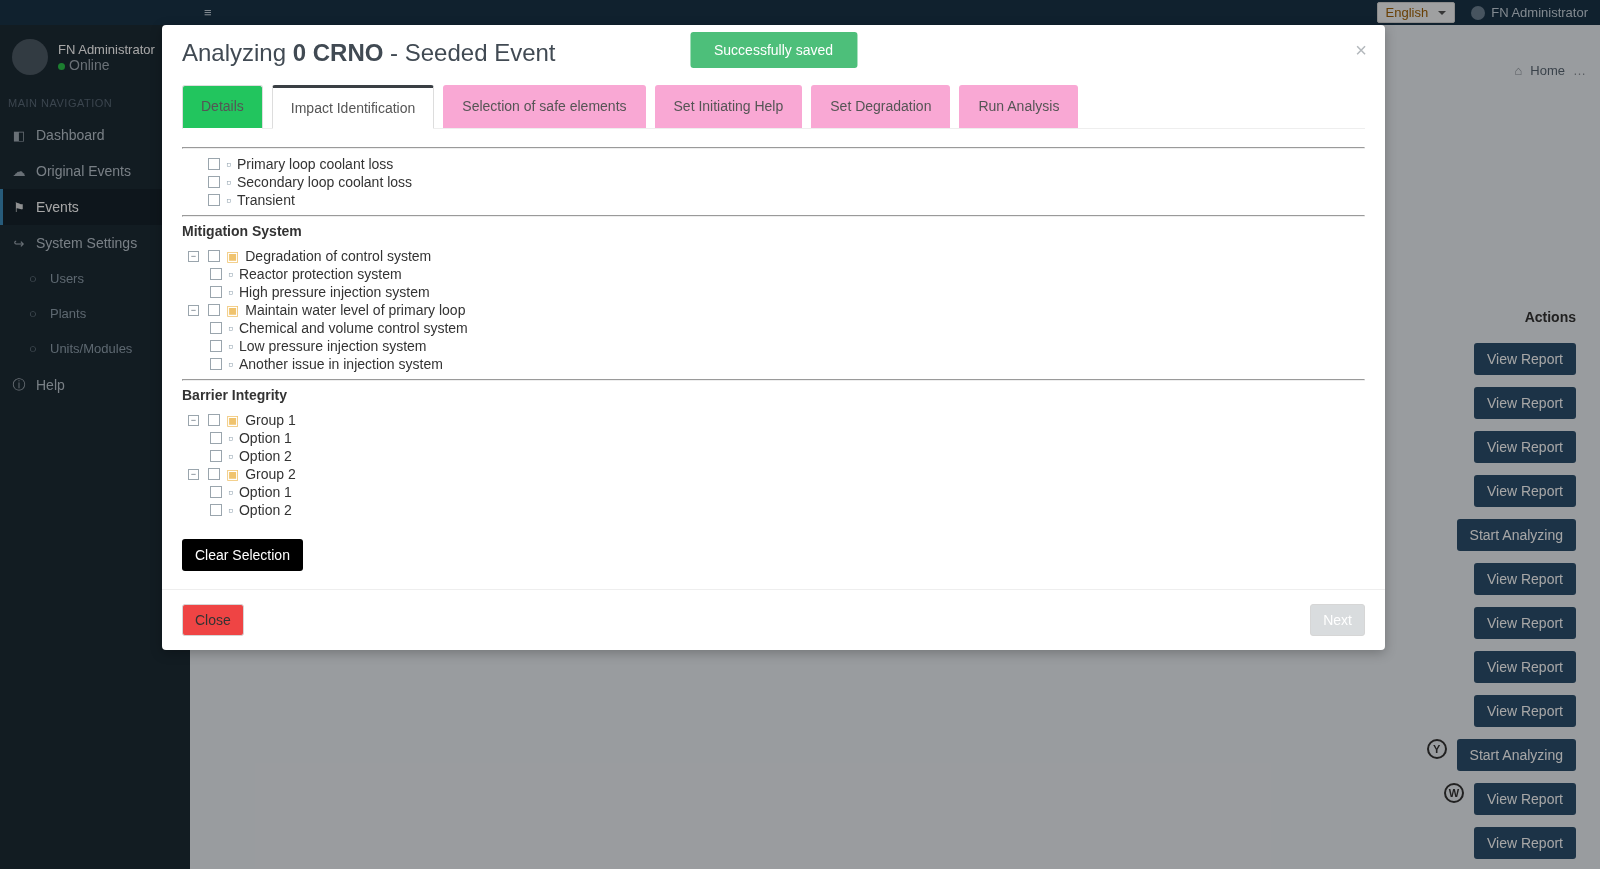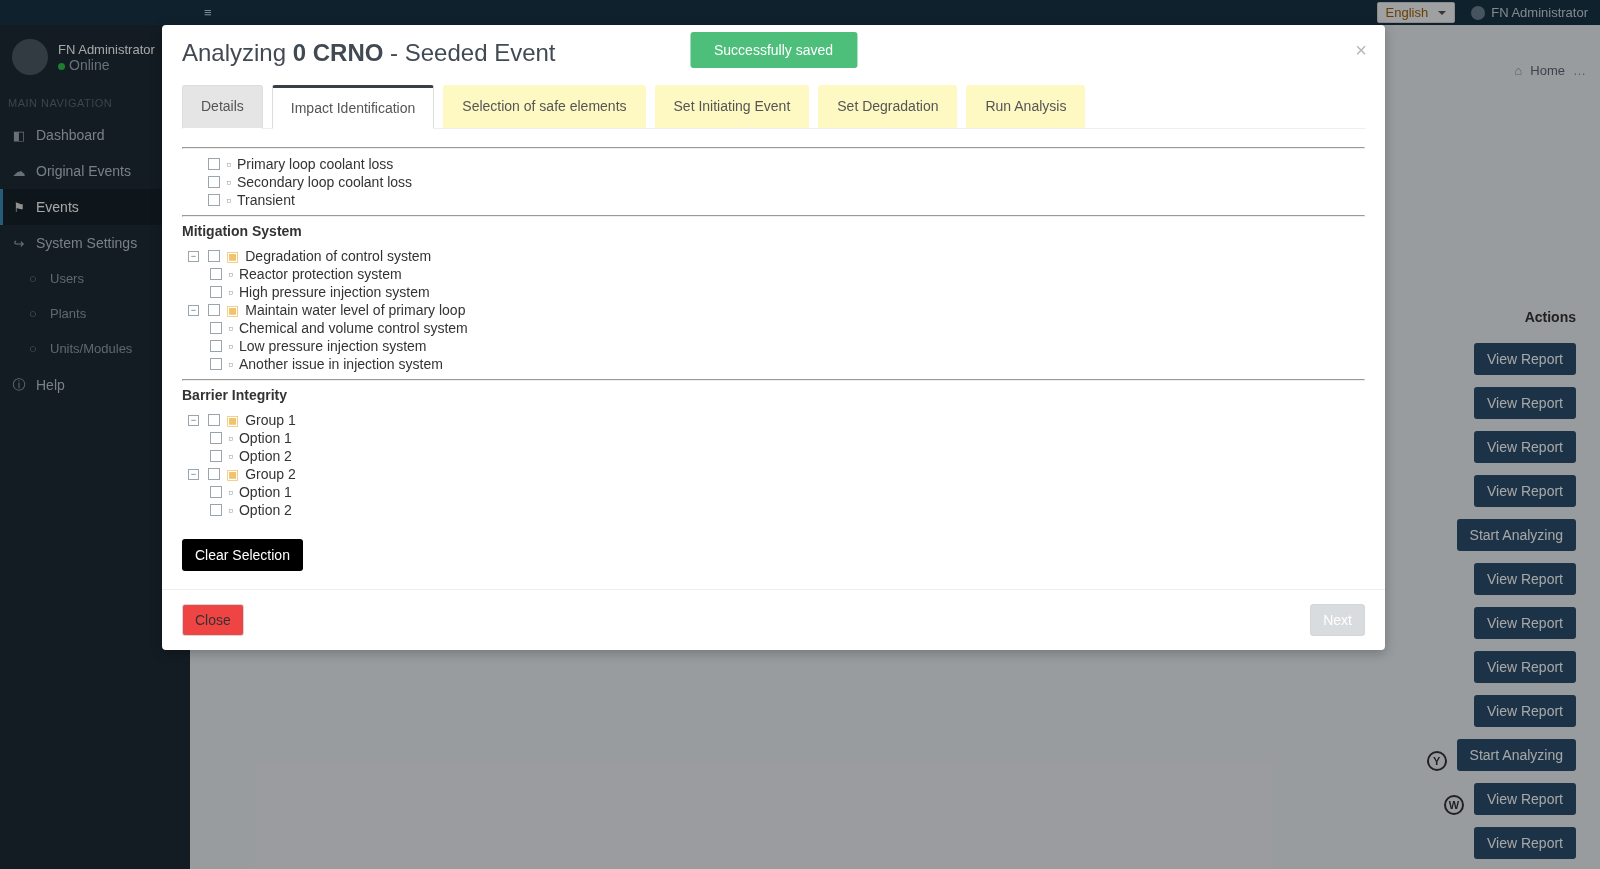--- a/index.html
+++ b/index.html
@@ -29,34 +29,34 @@
   .crumbs .hicon{color:#8a9299}
   .crumbs .home{color:#5a6773}
   .actions-h{position:absolute;right:24px;top:284px;font-weight:bold;color:#333}
   .actcol{position:absolute;right:24px;top:318px;display:flex;flex-direction:column;gap:12px;align-items:flex-end}
   .btn{border:1px solid transparent;border-radius:3px;padding:7px 12px;font-size:14px;cursor:pointer}
   .btn-primary-dark{background:#2c4f6d;color:#fff}
   .btn-green{background:#4dbf7a;color:#fff;font-weight:500}
   .btn-default{background:#ef4444;border-color:#d6d6d6;color:#333}
   .btn-warning{background:#000000;color:#fff}
   .badge-circ{display:inline-flex;width:20px;height:20px;border:2px solid #333;border-radius:50%;align-items:center;justify-content:center;font-size:11px;font-weight:bold;color:#333;margin-right:10px}
-  .row-wrap{display:flex;align-items:flex-end}
+  .row-wrap{display:flex;align-items:flex-start}
   
   .overlay{position:absolute;inset:0;background:rgba(0,0,0,.35)}
   .modal{position:absolute;left:162px;top:25px;width:1223px;background:#fff;border-radius:4px;box-shadow:0 3px 12px rgba(0,0,0,.25)}
   .modal .head{padding:14px 20px 10px;position:relative}
   .modal .head h3{font-weight:400;font-size:24px;color:#414a53}
   .modal .head h3 b{font-weight:700}
   .modal .close-x{position:absolute;top:14px;right:18px;font-size:20px;color:#b3b8bc;cursor:pointer}
   .toast{position:absolute;top:7px;left:50%;transform:translateX(-50%);padding:10px 24px;border-radius:3px}
   .tabs{display:flex;gap:9px;padding:0 20px;margin-top:8px}
   .tab{padding:12px 18px;font-size:14px;border:1px solid transparent;color:#555;border-radius:3px 3px 0 0;cursor:pointer}
-  .tab.flat{background:#fef9c3}
+  .tab.flat{background:#f9a8d4}
   .tab.active{background:#fff;border:1px solid #ddd;border-bottom-color:#fff;color:#555;border-top:3px solid #3a3f44;margin-bottom:-1px}
-  .tab.first{background:#e5e5e5;border:1px solid #ddd;border-bottom-color:#fff;margin-bottom:-1px}
+  .tab.first{background:#22c55e;border:1px solid #ddd;border-bottom-color:#fff;margin-bottom:-1px}
   .modal .body{border-top:1px solid #eee;margin:0 20px;padding:12px 0 18px}
   .sect{margin-top:6px}
   .sect h4{font-size:14px;font-weight:700;color:#333;margin-bottom:8px}
   .tree{margin-left:6px;font-size:14px;color:#333}
   .tree .node{display:flex;align-items:center;gap:6px;padding:1px 0}
   .tree .child{margin-left:22px}
   .sq-cb{width:12px;height:12px;border:1px solid #9aa5ad;background:#fff;display:inline-block}
   .sq-exp{width:11px;height:11px;border:1px solid #9aa5ad;background:#fff;display:inline-flex;align-items:center;justify-content:center;font-size:9px;line-height:1;color:#5a6773;margin-right:3px}
   .folder{color:#f0c36d}
   .leaf{color:#91a2af}
@@ -177,21 +177,21 @@
   <div class="head">
     <h3>
       <span>Analyzing </span><b>0 CRNO</b><span> - Seeded Event</span>
     </h3>
     <span class="close-x">×</span>
   </div>
   <div class="tabs" id="tabs">
       <div class="tab first">Details</div>
       <div class="tab active">Impact Identification</div>
       <div class="tab flat">Selection of safe elements</div>
-      <div class="tab flat">Set Initiating Event</div>
+      <div class="tab flat">Set Initiating Help</div>
       <div class="tab flat">Set Degradation</div>
       <div class="tab flat">Run Analysis</div>
     </div>
   <div class="body">
     <hr class="sect">
 
     <div class="sect">
       <div class="tree" id="tree-init">
           <div class="node">
       <span style="width:14px"></span>

